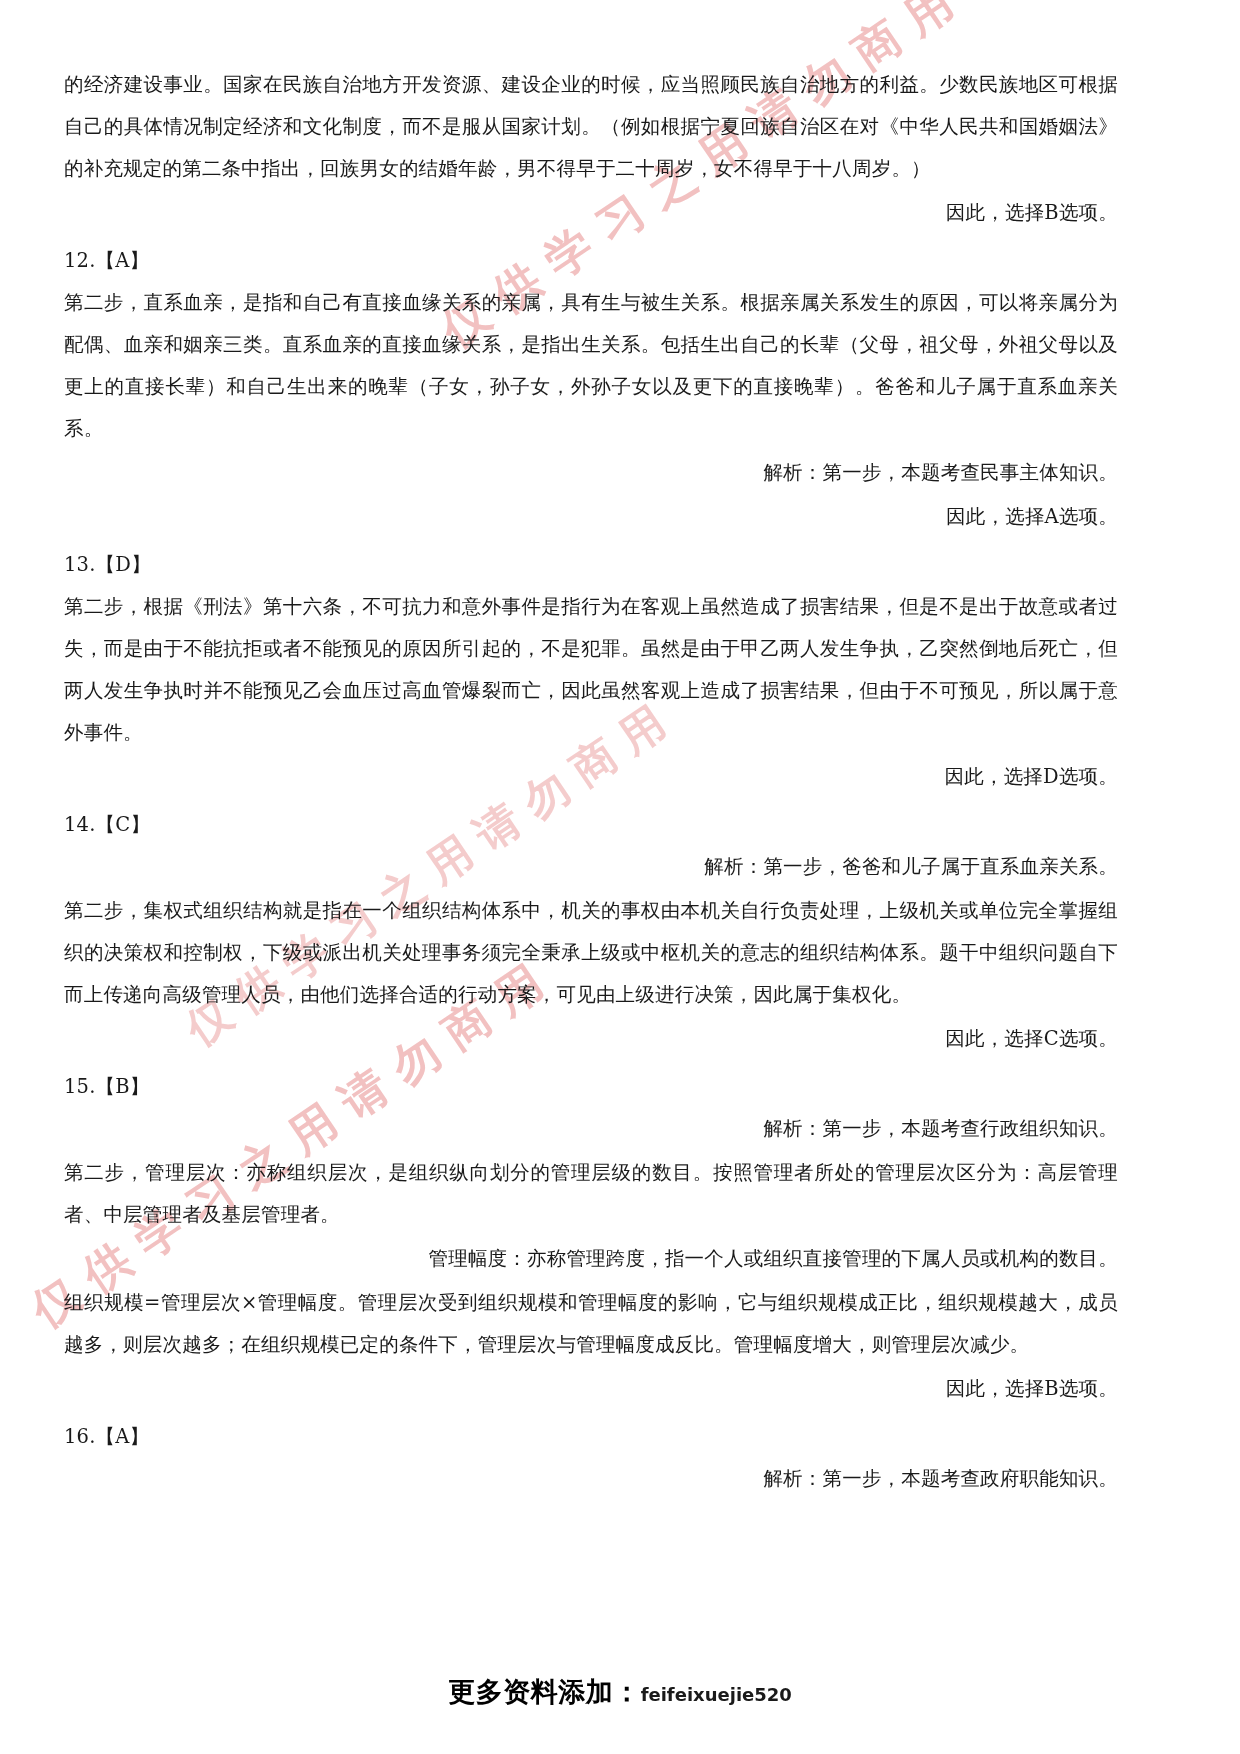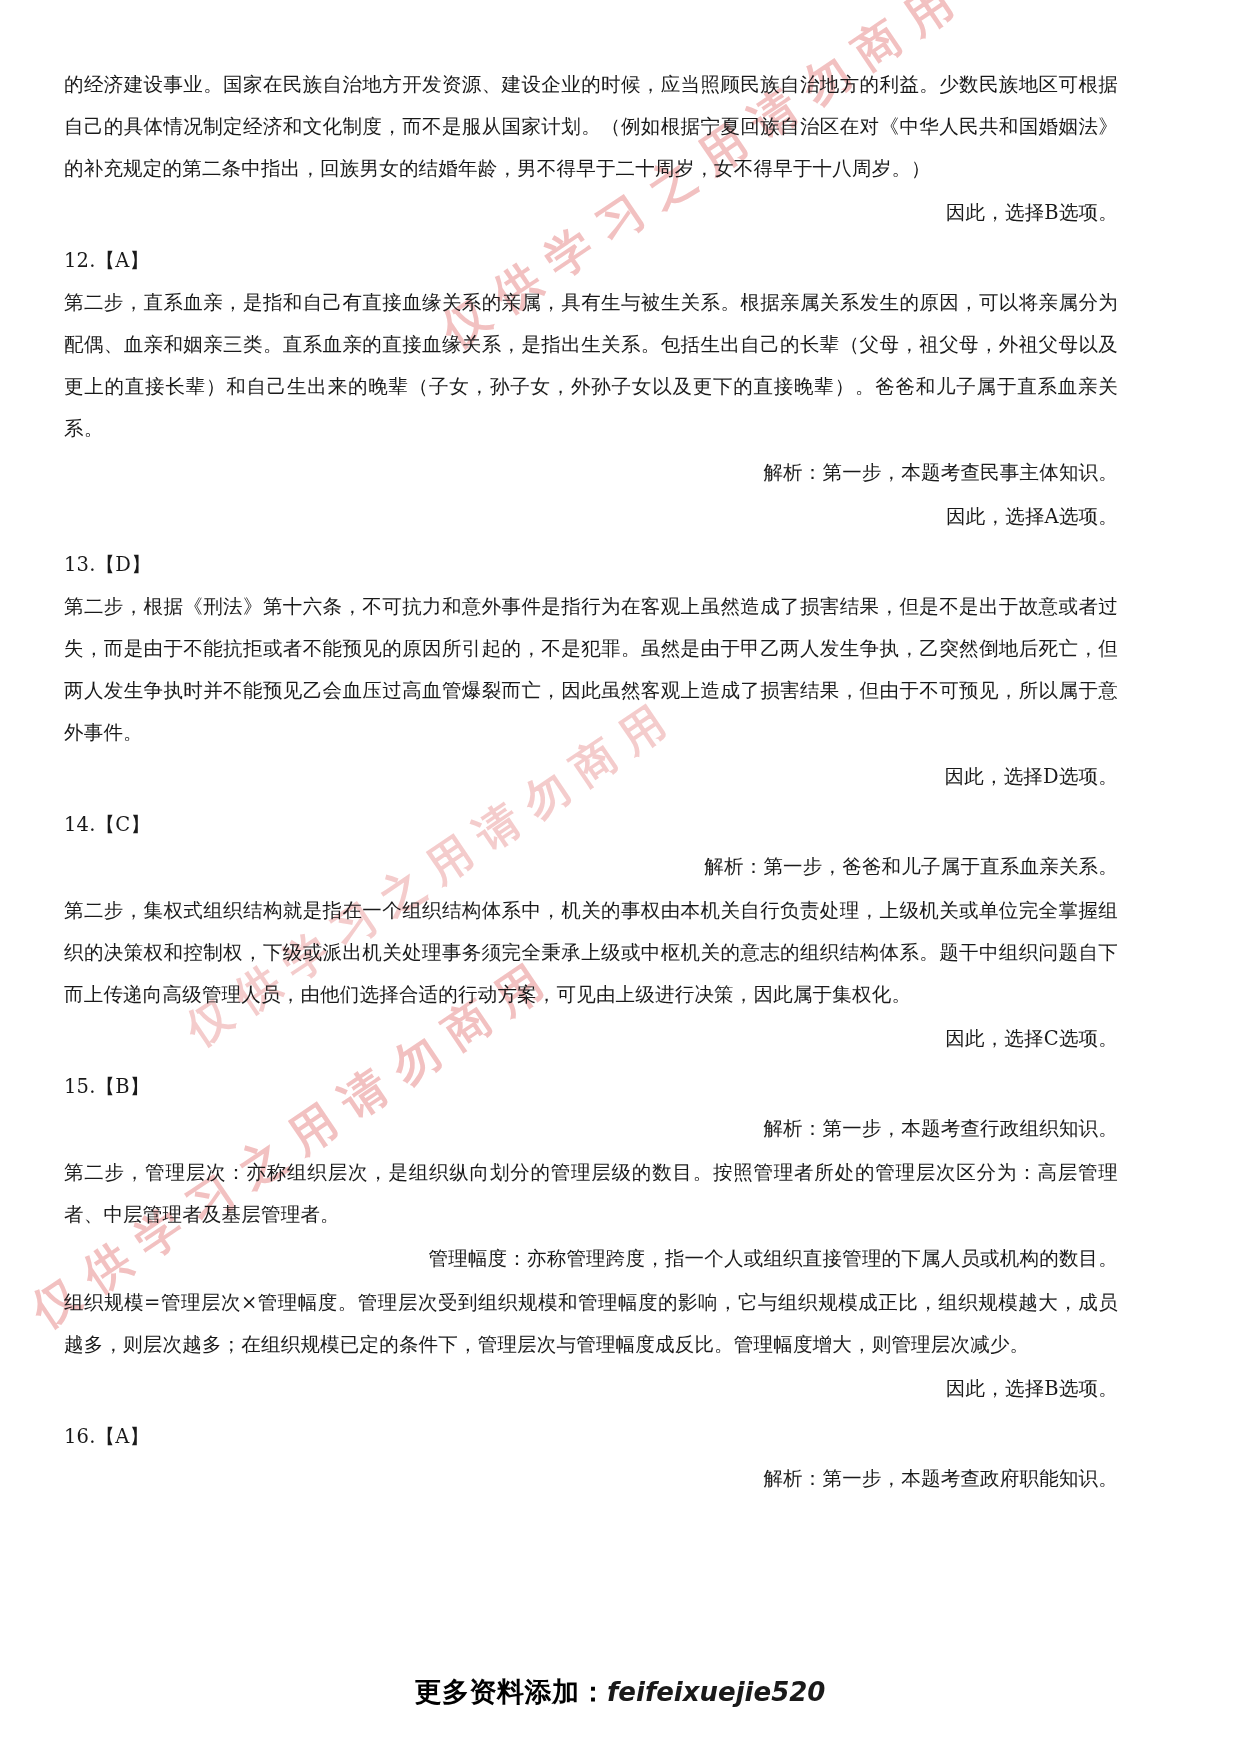--- a/index.html
+++ b/index.html
@@ -66,22 +66,21 @@
   .footer-text {
     font-size: 27px;
     font-weight: bold;
     color: #000;
     font-family: "DejaVu Serif", "Liberation Serif", serif;
     letter-spacing: 0.5px;
   }
   .footer-handle {
     font-family: "DejaVu Sans", "Liberation Sans", sans-serif;
     font-weight: bold;
-    font-size: 26px;
-    font-style: italic;
+    font-size: 18px;
   }
 
   
   .wm-layer {
     position: absolute;
     inset: 0;
     z-index: 2;
     pointer-events: none;
     overflow: hidden;
   }

